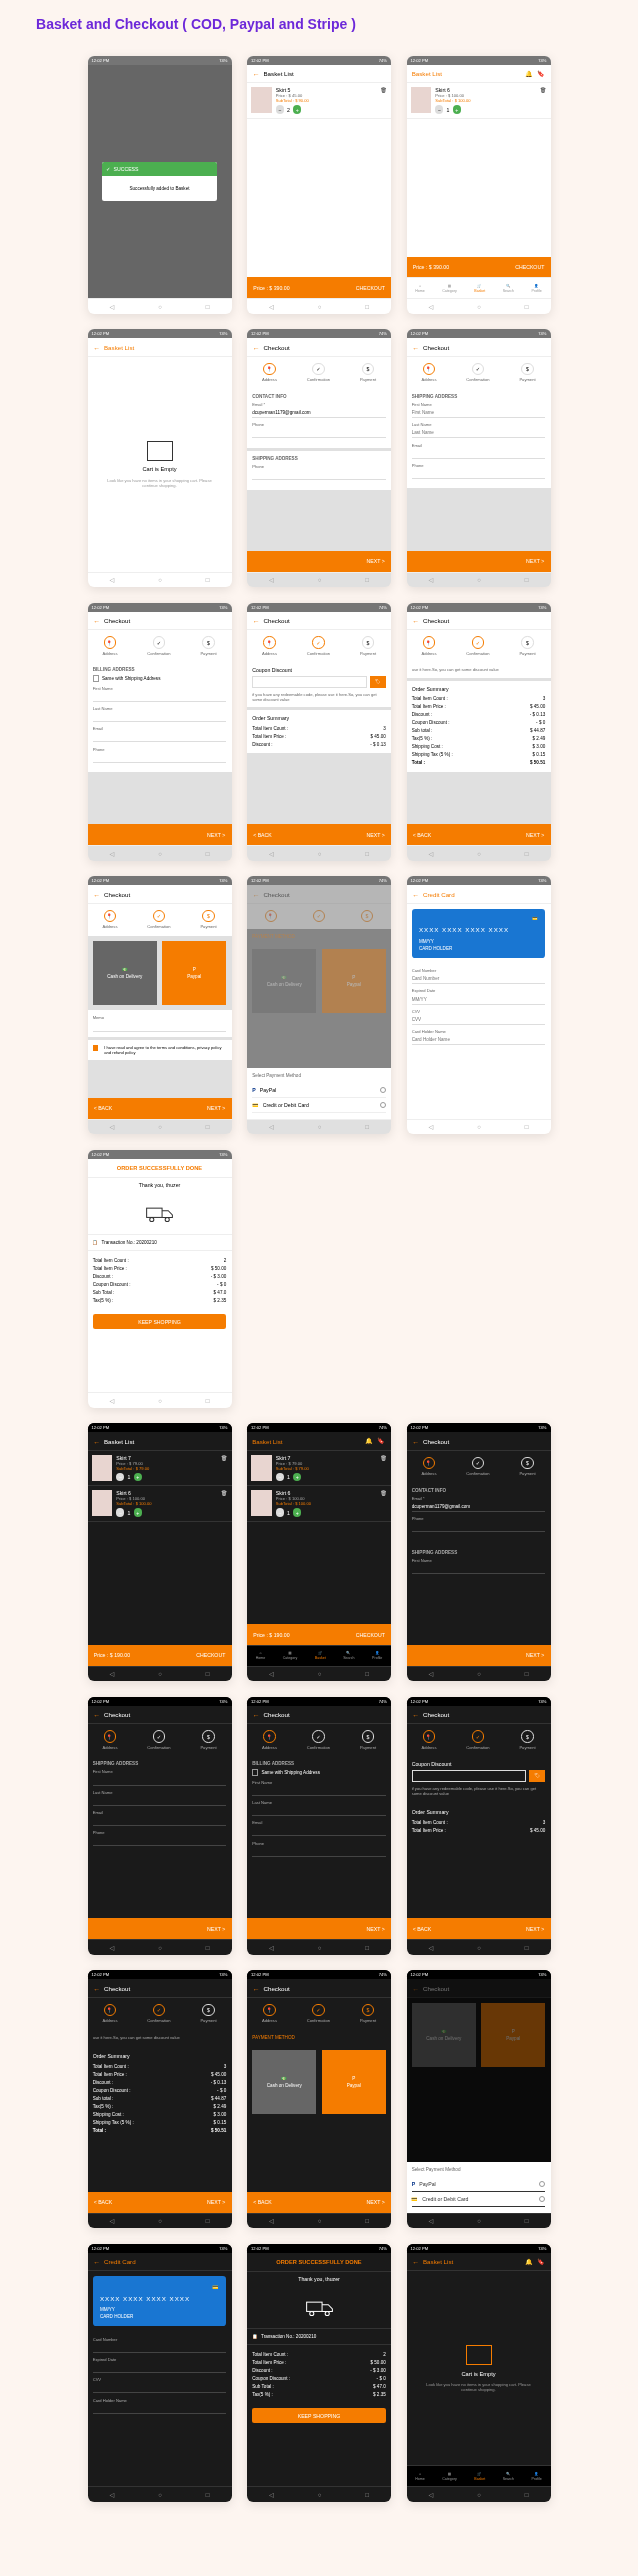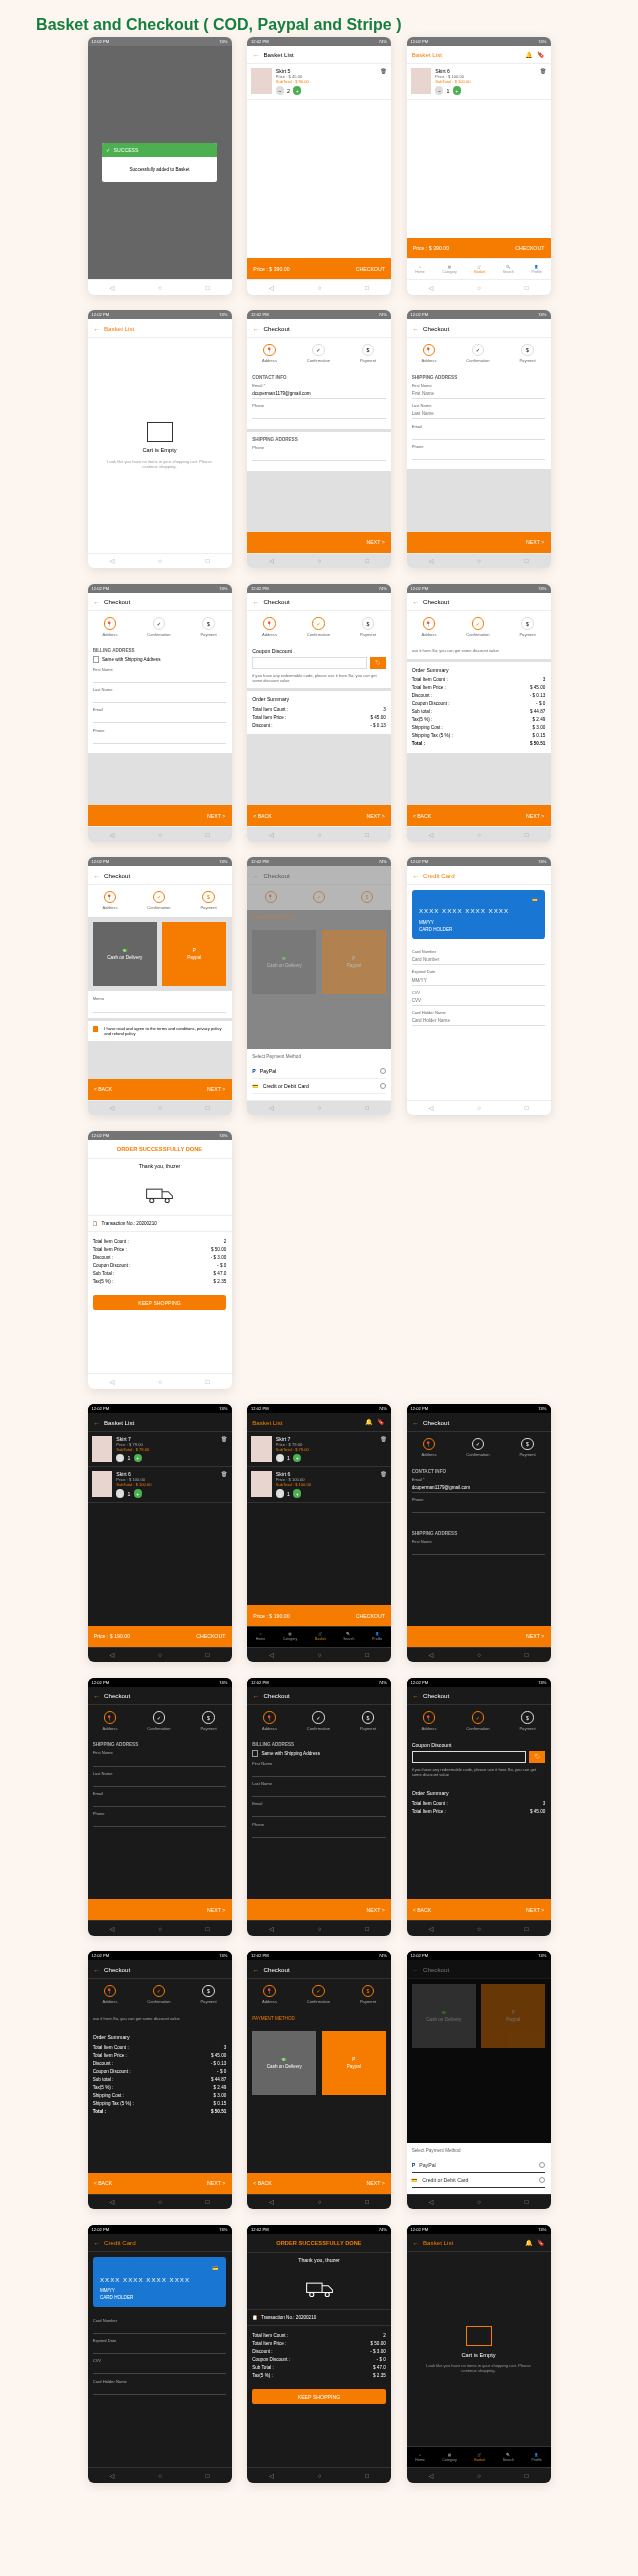--- a/index.html
+++ b/index.html
@@ -1,17 +1,17 @@
 <!DOCTYPE html>
 <html style="font-size:8.2px"><head>
 <meta charset="utf-8">
 <style>
 *{box-sizing:border-box;margin:0;padding:0;font-family:-apple-system,sans-serif}
 body{background:#fdf5f0;padding:15.5px}
-.title{color:#15803d;font-size:16px;font-weight:600;margin-bottom:3px;text-align:left;padding-left:20.6px}
+.title{color:#6d28d9;font-size:14px;font-weight:600;margin-bottom:24px;text-align:left;padding-left:20.6px}
 .grid{display:grid;grid-template-columns:repeat(3,144px);gap:15.5px;justify-content:center}
 .phone{width:144px;height:258px;background:#fff;border-radius:6.2px;box-shadow:0 2.1px 10.3px rgba(0,0,0,.1);overflow:hidden;display:flex;flex-direction:column;font-size:5.2px}
 .phone.dark{background:#1a1a1a;color:#fff}
 .statusbar{height:9.3px;background:#757575;display:flex;justify-content:space-between;align-items:center;padding:0 4.1px;font-size:4.1px;color:#fff}
 .phone.dark .statusbar{background:#000}
 .header{height:18.5px;display:flex;align-items:center;padding:0 5.2px;gap:4.1px;background:#fff;border-bottom:0.5px solid #eee}
 .phone.dark .header{background:#1a1a1a;border-color:#333}
 .header .back{font-size:7.2px;color:#f57c00}
 .header .htitle{font-size:6.2px;font-weight:500;flex:1}
 .header .icon{width:8.2px;height:8.2px;display:flex;align-items:center;justify-content:center;font-size:6.2px}

